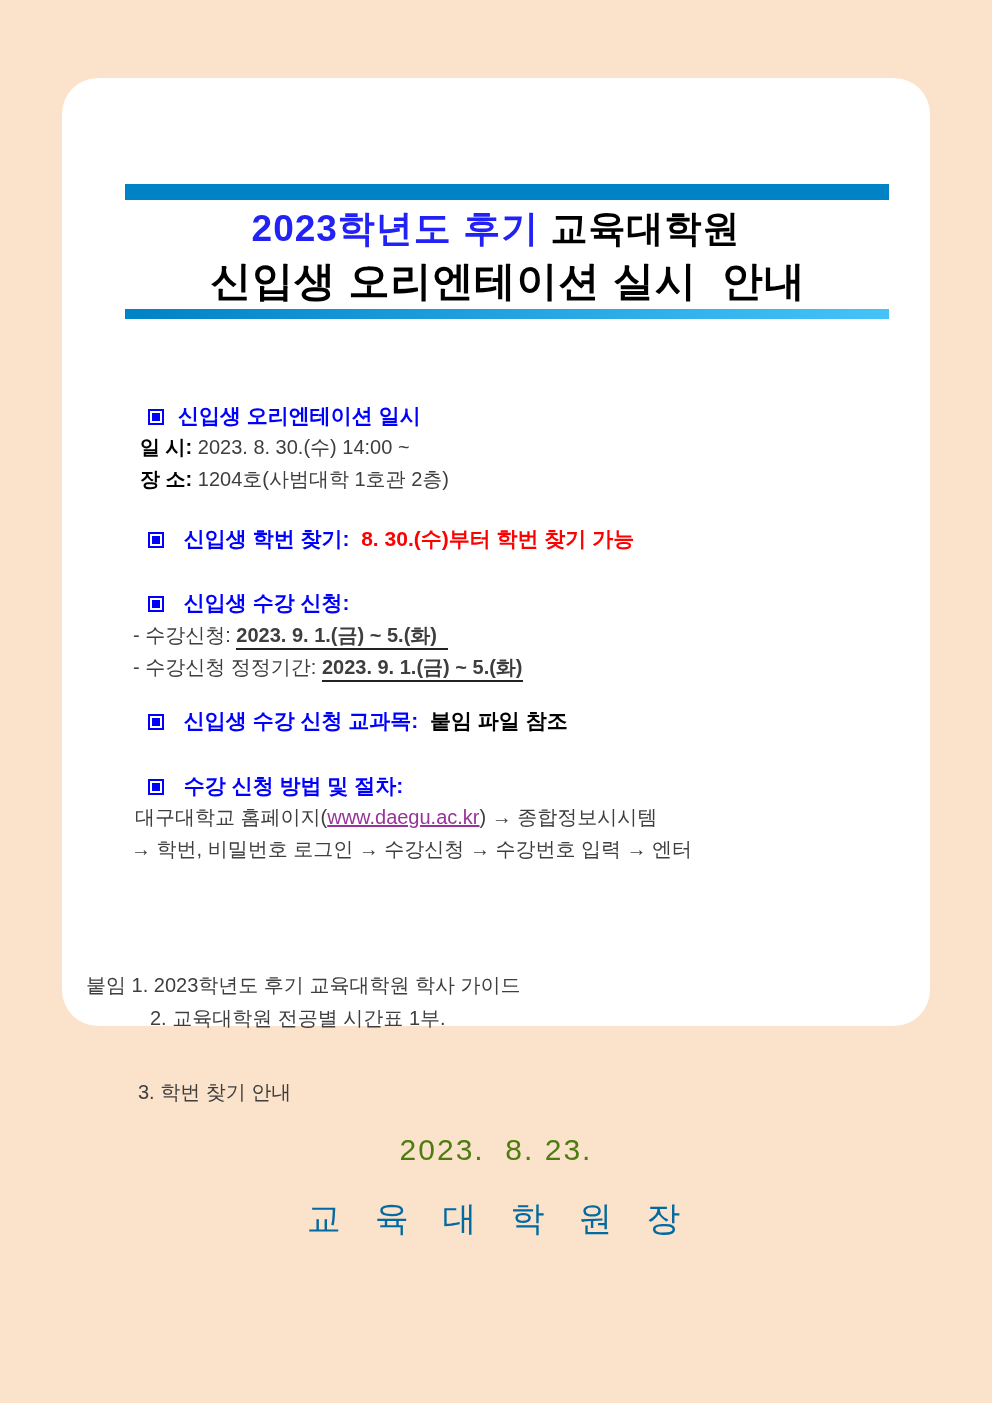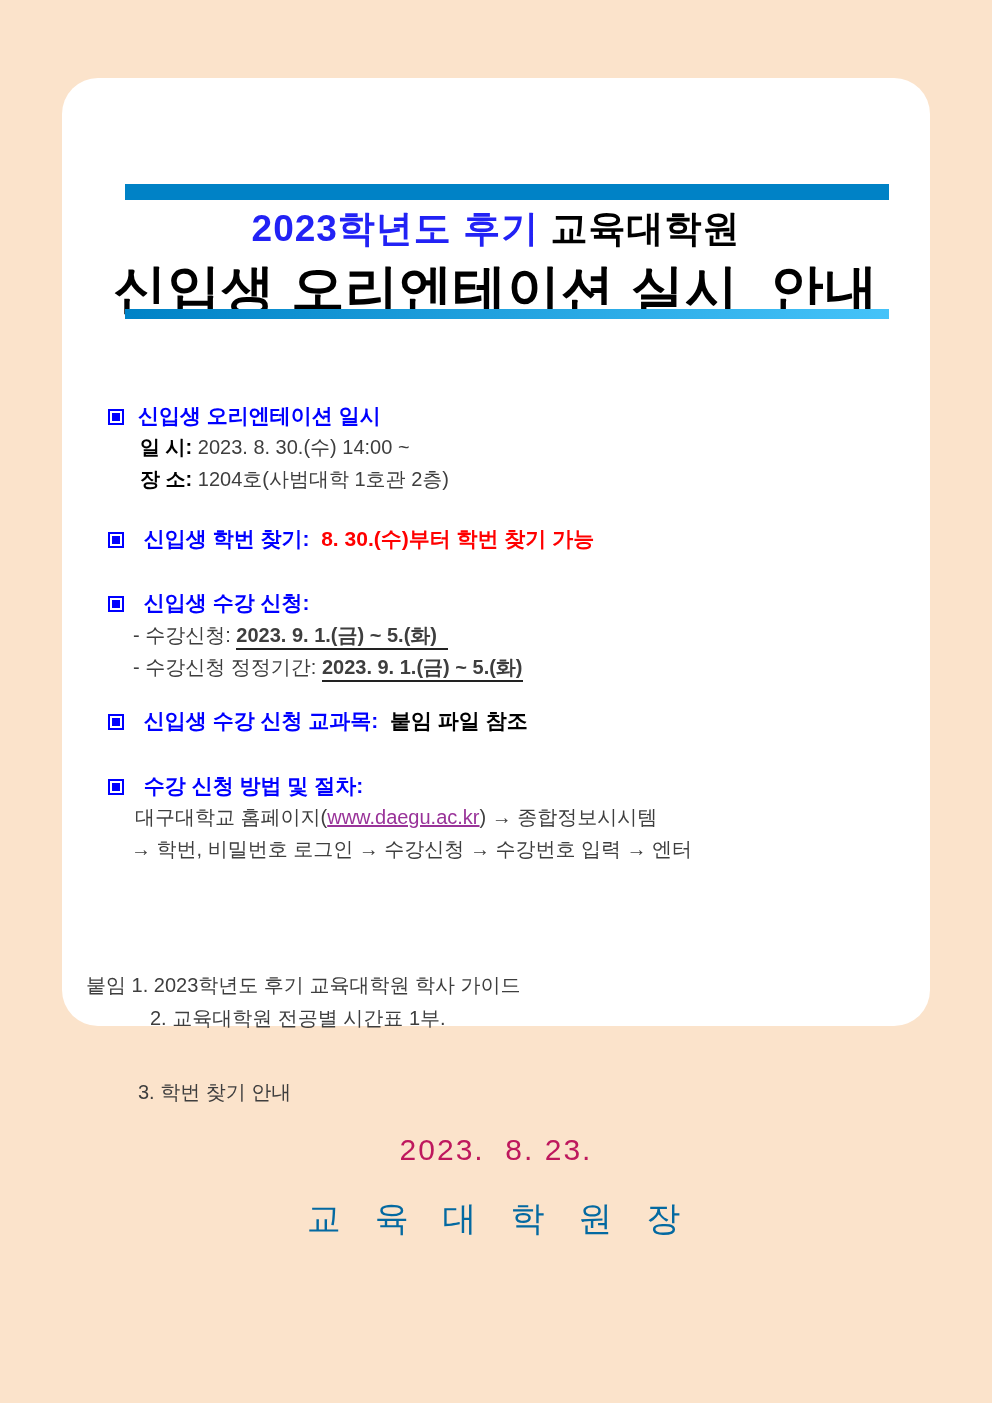--- a/index.html
+++ b/index.html
@@ -22,33 +22,33 @@
     position:absolute; left:63px; top:106px;
     width:764px; height:16px; background:#0082C6;
   }
   .title-line1 {
     position:absolute; left:0; top:126px; width:100%;
     text-align:center; font-size:37px; font-weight:800;
     letter-spacing:1px; color:#000;
   }
   .title-line1 .blue { color:#2222F5; }
   .title-line2 {
-    position:absolute; left:0; top:176px; width:100%;
-    text-align:center; font-size:53px; font-weight:800;
+    position:absolute; left:12px; top:176px; width:100%;
+    text-align:center; font-size:41px; font-weight:800;
     letter-spacing:1px; color:#000;
   }
   .bottombar {
     position:absolute; left:63px; top:231px;
     width:764px; height:10px;
     background:linear-gradient(to right,#0082C6,#45C3F9);
   }
 
   
   .row { position:absolute; font-size:20px; line-height:24px; color:#3E3E3E; }
-  .heading-row { position:absolute; font-size:21px; line-height:25px; font-weight:700; color:#0000FF; }
+  .heading-row { position:absolute; font-size:21px; line-height:25px; font-weight:700; color:#0000FF;margin-left:40px; }
   .bullet {
     display:inline-block; width:16px; height:16px;
     border:2px solid #0000FF; background:#fff;
     position:relative; vertical-align:-2px; margin-right:14px;
   }
   .bullet::after {
     content:""; position:absolute; left:2px; top:2px; right:2px; bottom:2px;
     background:#0000FF;
   }
   .lbl { font-weight:700; color:#000; }
@@ -57,21 +57,21 @@
   .black-bold { color:#000; font-weight:700; }
   .underline { border-bottom:2px solid #222; padding-bottom:2px;font-weight:bold; }
   .link {
     color:#993399; text-decoration:underline; cursor:pointer;
   }
 
   .attach { position:absolute; font-size:20px; line-height:33px; color:#3E3E3E; }
 
   .date-row {
     position:absolute; left:0; top:1055px; width:100%;
-    text-align:center; font-size:30px; color:#be185d; letter-spacing:2px;
+    text-align:center; font-size:30px; color:#4d7c0f; letter-spacing:2px;
   }
   .sign-row {
     position:absolute; left:0; top:1118px; width:100%;
     text-align:center; font-size:34px; color:#0369a1; letter-spacing:5px; font-weight:500;
   }
 </style>
 </head>
 <body>
 
 <div class="panel">

